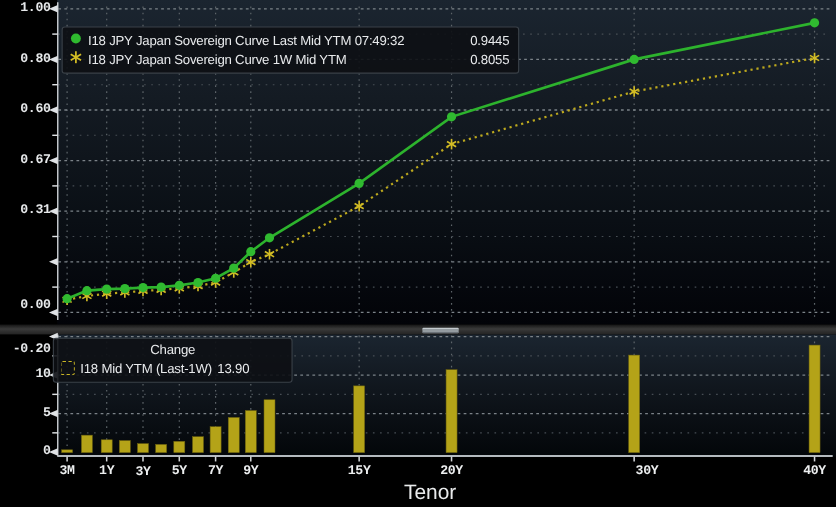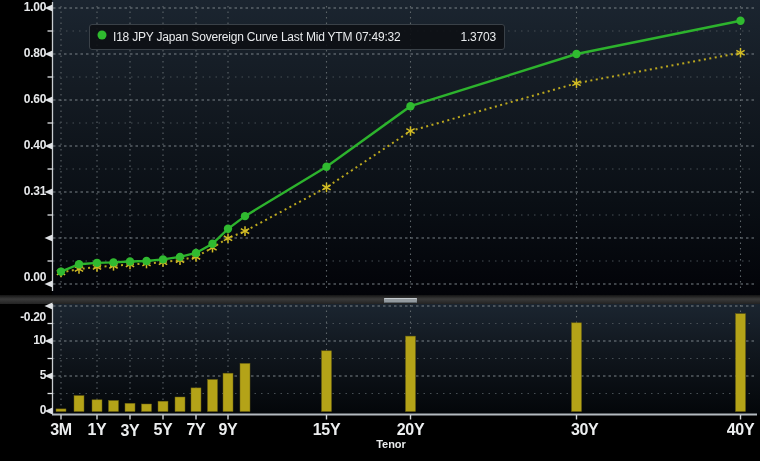--- a/index.html
+++ b/index.html
@@ -8,30 +8,30 @@
   .panel{position:absolute;left:52px;width:708px;}
   .panel-top{top:0;height:295px;
     background:linear-gradient(180deg,#1b2530 0%,#141b23 30%,#0a0f15 68%,#020308 100%);}
   .panel-bottom{top:304px;height:111px;
     background:linear-gradient(180deg,#1b2530 0%,#10161d 45%,#030609 100%);}
   .divider{position:absolute;left:0;top:295px;width:760px;height:9px;
     background:linear-gradient(180deg,#141414 0%,#3a3a3a 45%,#232323 100%);}
   .grip{position:absolute;left:384px;top:298px;width:33px;height:5px;background:#949ba0;
     border-radius:1px;box-shadow:inset 0 1px 0 #c4cacf, inset 0 -1px 0 #5f666b;}
   svg.chart{position:absolute;left:0;top:0;z-index:2;}
-  .labels{position:absolute;left:0;top:0;width:760px;height:449px;z-index:3;pointer-events:none;}
+  .labels{position:absolute;left:0;top:0;width:760px;height:449px;z-index:3;pointer-events:none;font-family:Liberation Mono, monospace;}
   .ytick{position:absolute;left:0;width:46px;text-align:right;font-size:12px;font-weight:bold;
     color:#e6e8ea;letter-spacing:-0.3px;}
-  .xtick{position:absolute;width:44px;text-align:center;font-size:16px;font-weight:bold;
+  .xtick{position:absolute;width:44px;text-align:center;font-size:12px;font-weight:bold;
     color:#eceeef;letter-spacing:-0.3px;}
   .xaxis-title{position:absolute;left:350px;top:438px;width:82px;text-align:center;
-    font-size:11px;font-weight:bold;color:#e9ebec;z-index:3;}
+    font-size:19px;font-weight:normal;color:#e9ebec;z-index:3;}
   .legend{position:absolute;z-index:4;background:rgba(13,16,20,0.90);
     border:1px solid #3a4148;border-radius:3px;color:#e8eaec;font-size:12px;
-    letter-spacing:-0.2px;margin-left:33px;}
+    letter-spacing:-0.2px;}
   .legend-top{left:56px;top:24px;width:400px;padding:3px 8px 4px 6px;}
   .legend-row{display:flex;align-items:center;gap:5px;height:17px;white-space:nowrap;}
   .legend-val{margin-left:auto;padding-left:8px;}
   .legend-bottom{left:48px;top:307px;width:204px;padding:2px 6px 4px 6px;}
   .legend-title{text-align:center;height:16px;line-height:16px;}
   .icon{display:inline-block;flex:0 0 auto;}
   .dash-sq{width:11px;height:11px;border:1px dashed #c9b524;border-radius:2px;}
 </style>
 </head>
 <body>
@@ -195,21 +195,21 @@
       <line x1="228" y1="415" x2="228" y2="419.5" stroke="#d2d5d8" stroke-width="1.4"></line>
       <line x1="326.5" y1="415" x2="326.5" y2="419.5" stroke="#d2d5d8" stroke-width="1.4"></line>
       <line x1="410.5" y1="415" x2="410.5" y2="419.5" stroke="#d2d5d8" stroke-width="1.4"></line>
       <line x1="576.5" y1="415" x2="576.5" y2="419.5" stroke="#d2d5d8" stroke-width="1.4"></line>
       <line x1="740.5" y1="415" x2="740.5" y2="419.5" stroke="#d2d5d8" stroke-width="1.4"></line>
     </svg>
   <div class="labels" id="labels">
       <div class="ytick" style="left: 0px; top: 0px;">1.00</div>
       <div class="ytick" style="left: 0px; top: 46px;">0.80</div>
       <div class="ytick" style="left: 0px; top: 92px;">0.60</div>
-      <div class="ytick" style="left: 0px; top: 138px;">0.40</div>
+      <div class="ytick" style="left: 0px; top: 138px;">0.67</div>
       <div class="ytick" style="left: 0px; top: 184px;">0.31</div>
       <div class="ytick" style="left: 0px; top: 230px; margin-top: 40px;">0.00</div>
       <div class="ytick" style="left: 0px; top: 276px; margin-top: 34px;">-0.20</div>
       <div class="ytick" style="left: 0px; top: 333px;">10</div>
       <div class="ytick" style="left: 0px; top: 368px;">5</div>
       <div class="ytick" style="left: 0px; top: 403px;">0</div>
       <div class="xtick" style="left: 39px; top: 420.5px; width: 44px;">3M</div>
       <div class="xtick" style="left: 75px; top: 420.5px; width: 44px;">1Y</div>
       <div class="xtick" style="left: 108px; top: 422px; width: 44px;">3Y</div>
       <div class="xtick" style="left: 141px; top: 420.5px; width: 44px;">5Y</div>
@@ -222,19 +222,38 @@
     </div>
 
   <div class="legend legend-top">
     <div class="legend-row">
       <span class="icon">
         <svg width="12" height="12">
             <circle cx="6" cy="6" r="4.5" fill="#2fba2f"></circle>
           </svg>
       </span>
       <span>I18 JPY Japan Sovereign Curve Last Mid YTM 07:49:32</span>
-      <span class="legend-val">1.3703</span>
+      <span class="legend-val">0.9445</span>
+    </div>
+    <div class="legend-row">
+      <span class="icon">
+        <svg width="12" height="12" stroke="#d3bd25" stroke-width="1.6">
+          <line x1="6" y1="0.5" x2="6" y2="11.5"></line>
+          <line x1="1.3" y1="3.3" x2="10.7" y2="8.7"></line>
+          <line x1="1.3" y1="8.7" x2="10.7" y2="3.3"></line>
+        </svg>
+      </span>
+      <span>I18 JPY Japan Sovereign Curve 1W Mid YTM</span>
+      <span class="legend-val">0.8055</span>
     </div>
   </div>
 
+  <div class="legend legend-bottom">
+    <div class="legend-title">Change</div>
+    <div class="legend-row">
+      <span class="icon dash-sq"></span>
+      <span>I18 Mid YTM (Last-1W)</span>
+      <span>13.90</span>
+    </div>
+  </div>
 
   <div class="xaxis-title">Tenor</div>
 </div>
 
 </body></html>

